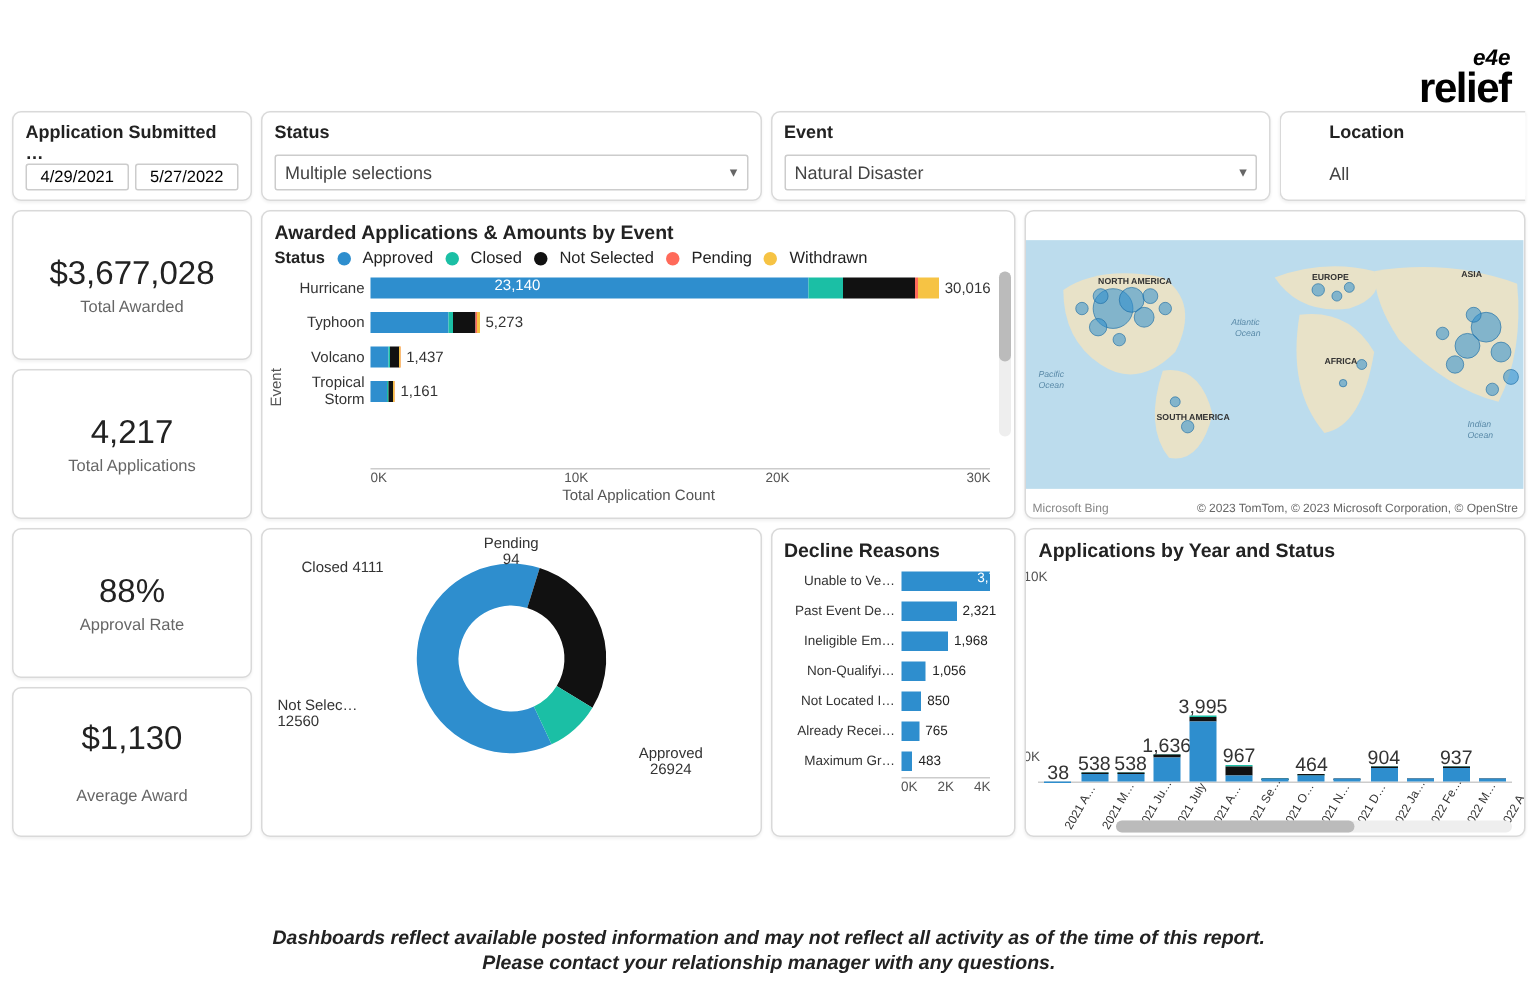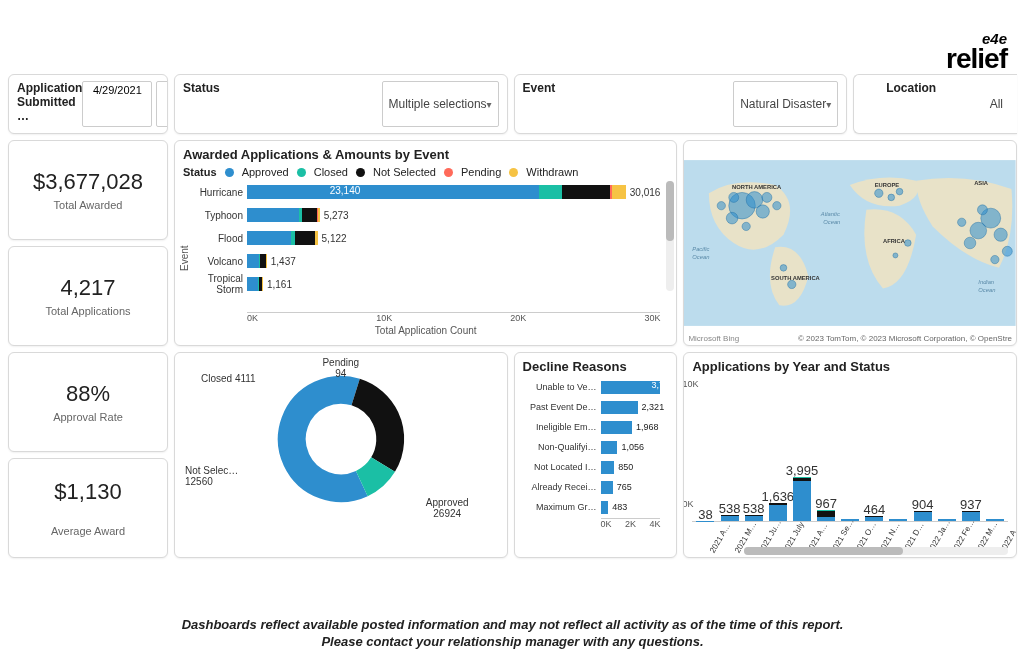--- a/index.html
+++ b/index.html
@@ -30,21 +30,21 @@
   }
   .card {
     background: #fff;
     border: 1px solid #d9d9d9;
     border-radius: 6px;
     box-shadow: 0 1px 2px rgba(0,0,0,0.06);
     padding: 6px 8px;
     overflow: hidden;
     position: relative;
   }
-  .filter-card { display: flex; flex-direction: row; justify-content: space-between; }
+  .filter-card { display: flex; flex-direction: column; justify-content: space-between; }
   .filter-label { font-size: 12px; font-weight: 600; color: #222; }
   .filter-select {
     border: 1px solid #ccc;
     border-radius: 2px;
     padding: 4px 6px;
     font-size: 12px;
     color: #444;
     display: flex;
     justify-content: space-between;
     align-items: center;
@@ -233,29 +233,20 @@
           <span class="hbar-overlay">23,140</span>
         </div>
         <div class="hbar-row">
           <div class="hbar-cat">Typhoon</div>
           <span class="hbar-seg" style="background: rgb(46, 142, 206); width: 12.6667%;"></span>
           <span class="hbar-seg" style="background: rgb(27, 191, 165); width: 0.666667%;"></span>
           <span class="hbar-seg" style="background: rgb(17, 17, 17); width: 3.66667%;"></span>
           <span class="hbar-seg" style="background: rgb(255, 106, 90); width: 0.166667%;"></span>
           <span class="hbar-seg" style="background: rgb(246, 195, 68); width: 0.41%;"></span>
           <span class="hbar-label">5,273</span>
-        </div>
-        <div class="hbar-row">
-          <div class="hbar-cat">Flood</div>
-          <span class="hbar-seg" style="background: rgb(46, 142, 206); width: 10.6667%;"></span>
-          <span class="hbar-seg" style="background: rgb(27, 191, 165); width: 1%;"></span>
-          <span class="hbar-seg" style="background: rgb(17, 17, 17); width: 4.66667%;"></span>
-          <span class="hbar-seg" style="background: rgb(255, 106, 90); width: 0.166667%;"></span>
-          <span class="hbar-seg" style="background: rgb(246, 195, 68); width: 0.573333%;"></span>
-          <span class="hbar-label">5,122</span>
         </div>
         <div class="hbar-row">
           <div class="hbar-cat">Volcano</div>
           <span class="hbar-seg" style="background: rgb(46, 142, 206); width: 3%;"></span>
           <span class="hbar-seg" style="background: rgb(27, 191, 165); width: 0.166667%;"></span>
           <span class="hbar-seg" style="background: rgb(17, 17, 17); width: 1.33333%;"></span>
           <span class="hbar-seg" style="background: rgb(255, 106, 90); width: 0.1%;"></span>
           <span class="hbar-seg" style="background: rgb(246, 195, 68); width: 0.19%;"></span>
           <span class="hbar-label">1,437</span>
         </div>

